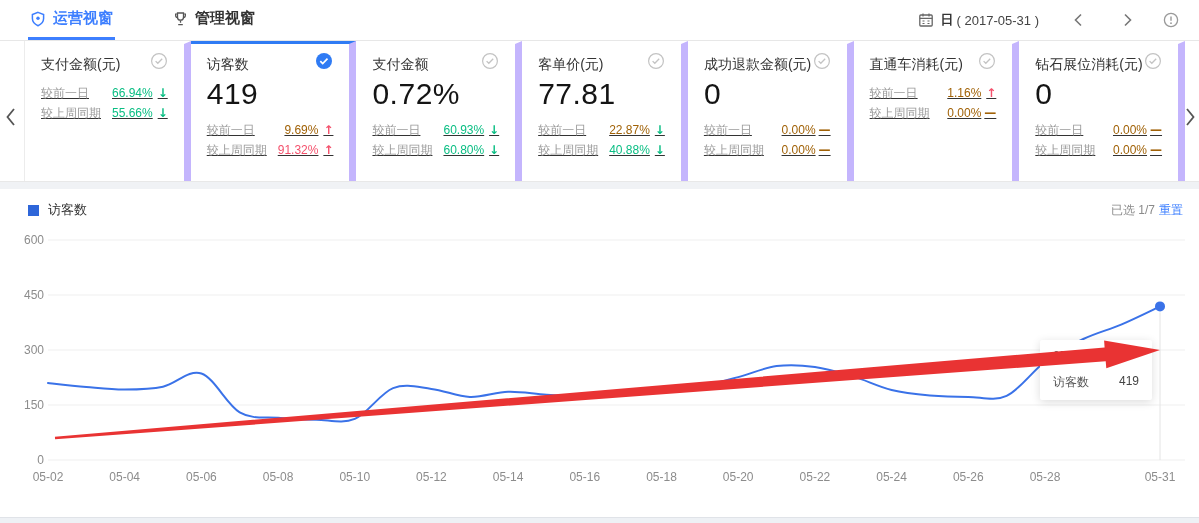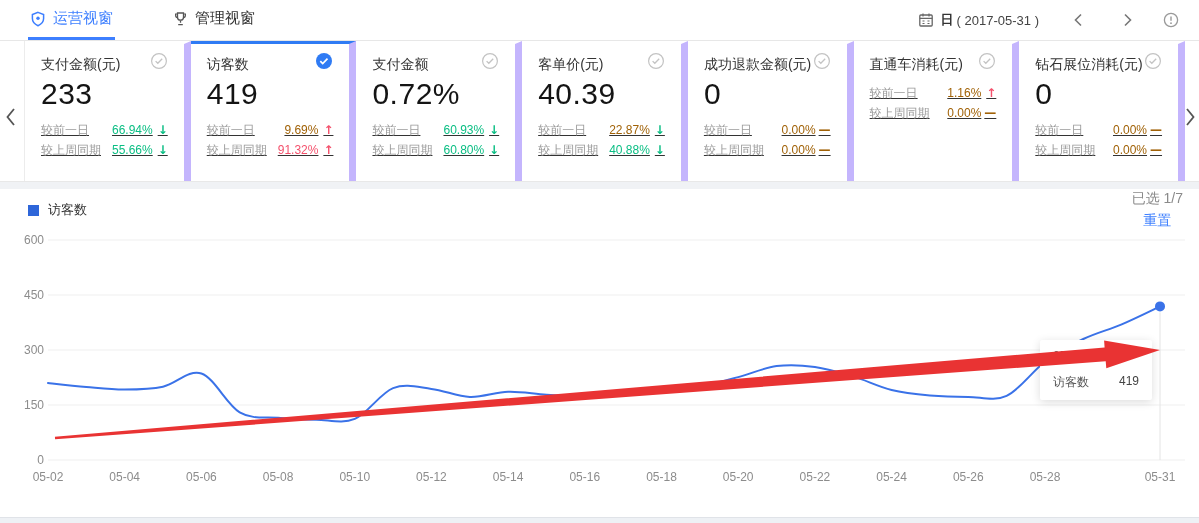--- a/index.html
+++ b/index.html
@@ -1,21 +1,21 @@
 <!DOCTYPE html>
 <html><head>
 <meta charset="utf-8">
 <style>
   html,body{margin:0;padding:0;background:#fff;}
   body{width:1199px;height:523px;position:relative;overflow:hidden;
        font-family:"Liberation Sans","DejaVu Sans",sans-serif;color:#333;}
   
   .header{position:absolute;top:0;left:0;width:100%;height:40px;background:#fff;
           border-bottom:1px solid #e7e7e7;display:flex;align-items:stretch;justify-content:space-between;}
-  .tabs{display:flex;align-items:stretch;padding-left:28px;}
+  .tabs{display:flex;align-items:stretch;padding-left:28px;font-weight:bold;}
   .tab{display:flex;align-items:center;gap:7px;font-size:15px;color:#333;cursor:pointer;
        border-bottom:3px solid transparent;padding:0 2px;margin-right:56px;}
   .tab.active{color:#3d7fff;border-bottom-color:#3d7fff;}
   .tab-icon{display:inline-flex;align-items:center;}
   .header-right{display:flex;align-items:center;padding-right:20px;font-size:13px;color:#333;}
   .cal{display:inline-flex;margin-right:7px;cursor:pointer;}
   .date-granularity{font-weight:bold;margin-right:3px;cursor:pointer;}
   .date-value{color:#444;}
   .nav-chevron{display:inline-flex;cursor:pointer;padding:0 4px;}
   .nav-chevron.prev{margin-left:30px;}
@@ -44,21 +44,21 @@
             justify-content:center;cursor:pointer;color:#555;}
   .carousel.left{left:3px;} .carousel.right{right:2px;}
   
   .divider{position:absolute;top:182px;left:0;width:100%;height:7px;background:#f0f2f5;}
   
   .chart-section{position:absolute;top:189px;left:0;width:100%;height:328px;background:#fff;}
   .legend-row{position:absolute;top:10px;left:28px;right:16px;height:22px;display:flex;
               align-items:center;justify-content:space-between;z-index:2;}
   .legend-item{display:flex;align-items:center;gap:9px;font-size:13px;color:#333;cursor:pointer;}
   .swatch{width:11px;height:11px;background:#2e66d9;display:inline-block;}
-  .legend-right{font-size:14px;color:#8a8a8a;display:flex;align-items:center;gap:4px;flex-direction:column;}
+  .legend-right{font-size:12px;color:#8a8a8a;display:flex;align-items:center;gap:4px;}
   .reset{color:#3d7fff;cursor:pointer;text-decoration:none;}
   #chart-svg{position:absolute;top:0;left:0;z-index:1;}
   #chart-svg text{font-size:12px;fill:#8c8c8c;font-family:"Liberation Sans","DejaVu Sans",sans-serif;}
   #arrow-svg{position:absolute;top:0;left:0;z-index:3;pointer-events:none;}
   .tooltip{position:absolute;left:1040px;top:151px;width:112px;z-index:2;background:#fff;
            box-shadow:0 2px 10px rgba(0,0,0,.14);border-radius:2px;padding:9px 13px;box-sizing:border-box;}
   .tt-date{font-size:12px;color:#666;margin-bottom:11px;}
   .tt-row{font-size:12px;color:#555;display:flex;justify-content:space-between;}
   .tt-val{color:#444;}
   
@@ -129,21 +129,20 @@
       <div class="card">
         <div class="card-head">
           <span class="card-title">支付金额(元)</span>
           <span class="check">
             <svg width="18" height="18" viewBox="0 0 18 18">
               <circle cx="9" cy="9" r="7.4" fill="none" stroke="#c3c3c3" stroke-width="1.2"></circle>
               <path d="M5.6 9.1l2.2 2.2 4.4-4.5" fill="none" stroke="#c3c3c3" stroke-width="1.3"></path>
             </svg>
           </span>
         </div>
-        <div class="card-value">233</div>
         <div class="card-rows">
           <div class="crow">
             <span class="crow-label">较前一日</span>
             <span class="crow-val c-green">66.94%</span>
             <span class="crow-arrow c-green">↓</span>
           </div>
           <div class="crow">
             <span class="crow-label">较上周同期</span>
             <span class="crow-val c-green">55.66%</span>
             <span class="crow-arrow c-green">↓</span>
@@ -201,21 +200,21 @@
       <div class="card">
         <div class="card-head">
           <span class="card-title">客单价(元)</span>
           <span class="check">
             <svg width="18" height="18" viewBox="0 0 18 18">
               <circle cx="9" cy="9" r="7.4" fill="none" stroke="#c3c3c3" stroke-width="1.2"></circle>
               <path d="M5.6 9.1l2.2 2.2 4.4-4.5" fill="none" stroke="#c3c3c3" stroke-width="1.3"></path>
             </svg>
           </span>
         </div>
-        <div class="card-value">40.39</div>
+        <div class="card-value">77.81</div>
         <div class="card-rows">
           <div class="crow">
             <span class="crow-label">较前一日</span>
             <span class="crow-val c-gray">22.87%</span>
             <span class="crow-arrow c-green">↓</span>
           </div>
           <div class="crow">
             <span class="crow-label">较上周同期</span>
             <span class="crow-val c-green">40.88%</span>
             <span class="crow-arrow c-green">↓</span>

